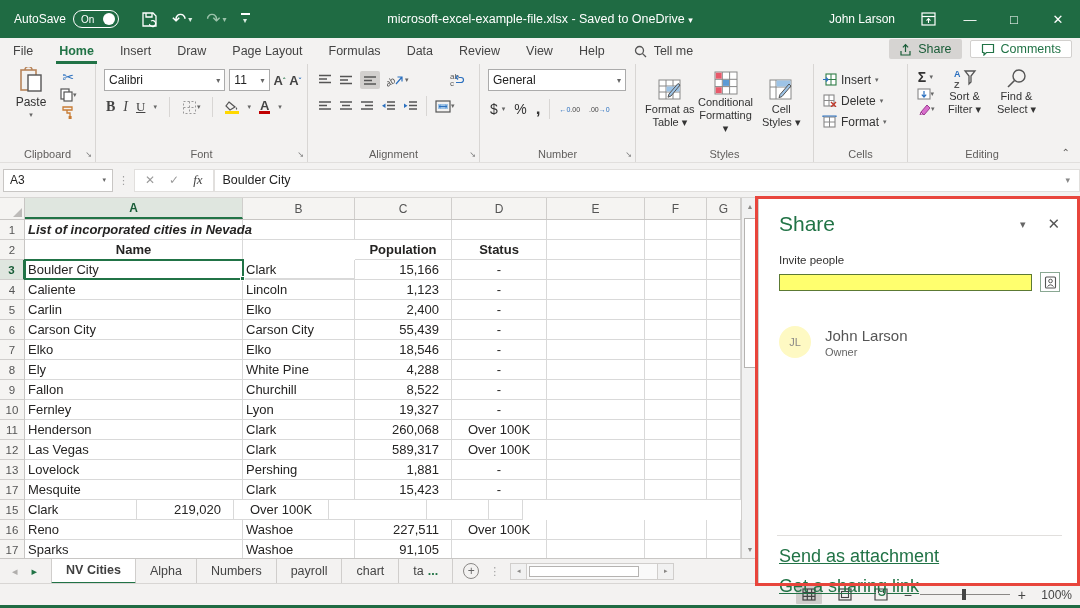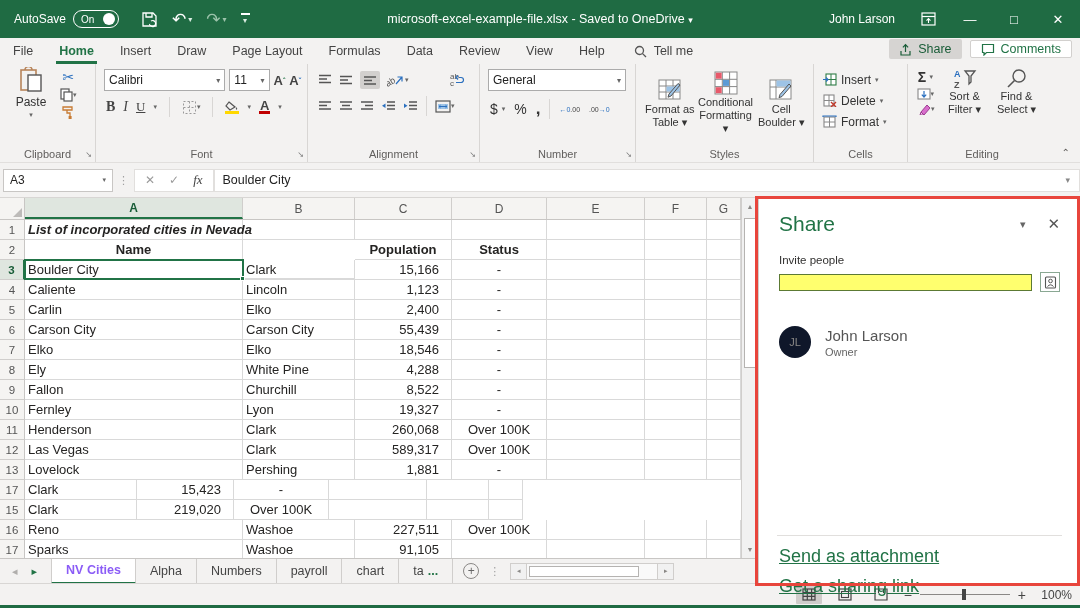--- a/index.html
+++ b/index.html
@@ -137,21 +137,21 @@
   .vs-bottom { position:absolute; bottom:0; left:0; right:0; }
 
   
   .tabsbar { position:absolute; top:558px; left:0; width:758px; height:25px; background:#f3f2f1;
              border-top:1px solid #c8c6c4; display:flex; align-items:center; }
   .nav-arrows { display:flex; gap:14px; margin:0 14px 0 12px; }
   .nav-arrows span { cursor:pointer; font-size:11px; }
   .sheettab { height:25px; padding:0 14px; display:flex; align-items:center; font-size:12.5px;
               color:#444; border-right:1px solid #d0cecc; cursor:pointer; background:transparent; }
   .sheettab:first-of-type { border-left:1px solid #d0cecc; }
-  .sheettab.active { background:#fff; color:#8b5cf6; font-weight:bold; border-bottom:2px solid #217346; }
+  .sheettab.active { background:#fff; color:#404040; font-weight:bold; border-bottom:2px solid #217346; }
   .ellipsis { color:#217346; font-weight:bold; margin-left:4px; }
   .addsheet { width:16px; height:16px; border:1px solid #8a8886; border-radius:50%; color:#666;
               display:flex; align-items:center; justify-content:center; font-size:12px; margin-left:10px; cursor:pointer; }
   .tab-dots { color:#a0a0a0; margin:0 10px; font-size:11px; }
   .hscroll { display:flex; align-items:center; height:17px; }
   .hs-arrow { width:17px; height:17px; background:#f1f1f1; border:1px solid #d0cecc;
               display:flex; align-items:center; justify-content:center; font-size:7px; color:#8a8886; cursor:pointer; }
   .hs-track { width:130px; height:17px; border-top:1px solid #d0cecc; border-bottom:1px solid #d0cecc;
               background:#f9f9f9; position:relative; }
   .hs-thumb { position:absolute; left:2px; top:2px; width:110px; height:11px; background:#fff;
@@ -178,21 +178,21 @@
   .sp-title { color:#217346; font-size:21px; font-weight:400; flex:1; }
   .sp-caret { color:#666; font-size:11px; margin:6px 22px 0 0; cursor:pointer; }
   .sp-close { color:#555; font-size:15px; margin-top:3px; cursor:pointer; }
   .sp-invite { font-size:11.5px; color:#323130; margin-top:18px; }
   .sp-inputrow { display:flex; align-items:center; gap:8px; margin-top:6px; }
   .sp-input { flex:1; height:17px; background:#ffff6e; border:1px solid #5c7a34; outline:none;
               font-size:12px; padding:0 4px; }
   .addrbook { width:20px; height:20px; border:1px solid #8aa893; background:#fff; display:flex;
               align-items:center; justify-content:center; cursor:pointer; }
   .sp-owner { display:flex; align-items:center; gap:14px; margin-top:34px; }
-  .avatar { width:32px; height:32px; border-radius:50%; background:#0f172a; color:#8a8886;
+  .avatar { width:32px; height:32px; border-radius:50%; background:#fef9c3; color:#8a8886;
             display:flex; align-items:center; justify-content:center; font-size:11px; }
   .owner-name { font-size:15px; color:#555; }
   .owner-role { font-size:11px; color:#666; margin-top:2px; }
   .sp-divider { position:absolute; left:18px; right:18px; top:337px; border-top:1px solid #e1dfdd; }
   .sp-links { position:absolute; left:20px; top:348px; display:flex; flex-direction:column; gap:9px; }
   .sp-link { color:#217346; font-size:18px; text-decoration:underline; cursor:pointer; }
 
   .red-annot { position:absolute; left:755px; top:196px; width:325px; height:390px;
                border:3px solid #e8453c; z-index:50; pointer-events:none; }
 
@@ -489,21 +489,21 @@
         <span class="lbl">Formatting ▾</span>
       </div>
       <div class="style-big">
         <svg width="26" height="26" viewBox="0 0 26 26">
             <rect x="2" y="3" width="21" height="19" fill="#fff" stroke="#888" stroke-width="1"></rect>
             <path d="M2 10 h21 M8 3 v19" stroke="#888" stroke-width="1"></path>
             <rect x="8.5" y="3.5" width="14" height="6" fill="#9dc3e6"></rect>
             <path d="M23 9 L14 19.5 l-3 1.2 1 -3.2 9 -10.5 z" fill="#9dc3e6" stroke="#555" stroke-width="1"></path>
           </svg>
         <span class="lbl">Cell</span>
-        <span class="lbl">Boulder ▾</span>
+        <span class="lbl">Styles ▾</span>
       </div>
     </div>
     <div class="g-label">Styles</div>
   </div>
 
   <div class="rgroup" style="width:94px;">
     <div style="padding-top:2px;">
       <div class="cells-row">
         <svg width="15" height="13" viewBox="0 0 15 13">
             <rect x="4" y="1" width="10" height="11" fill="#fff" stroke="#2e7d46" stroke-width="1.1"></rect>
@@ -734,20 +734,21 @@
         <div class="gc " style="width: 218px;">Lovelock</div>
         <div class="gc " style="width: 112px;">Pershing</div>
         <div class="gc r" style="width: 97px;">1,881</div>
         <div class="gc c" style="width: 95px;">-</div>
         <div class="gc " style="width: 98px;"></div>
         <div class="gc " style="width: 62px;"></div>
         <div class="gc " style="width: 34px;"></div>
       </div>
       <div class="grow">
         <div class="rh">17</div>
+        <div class="gc " style="width: 218px;">Mesquite</div>
         <div class="gc " style="width: 112px;">Clark</div>
         <div class="gc r" style="width: 97px;">15,423</div>
         <div class="gc c" style="width: 95px;">-</div>
         <div class="gc " style="width: 98px;"></div>
         <div class="gc " style="width: 62px;"></div>
         <div class="gc " style="width: 34px;"></div>
       </div>
       <div class="grow">
         <div class="rh">15</div>
         <div class="gc " style="width: 112px;">Clark</div>

